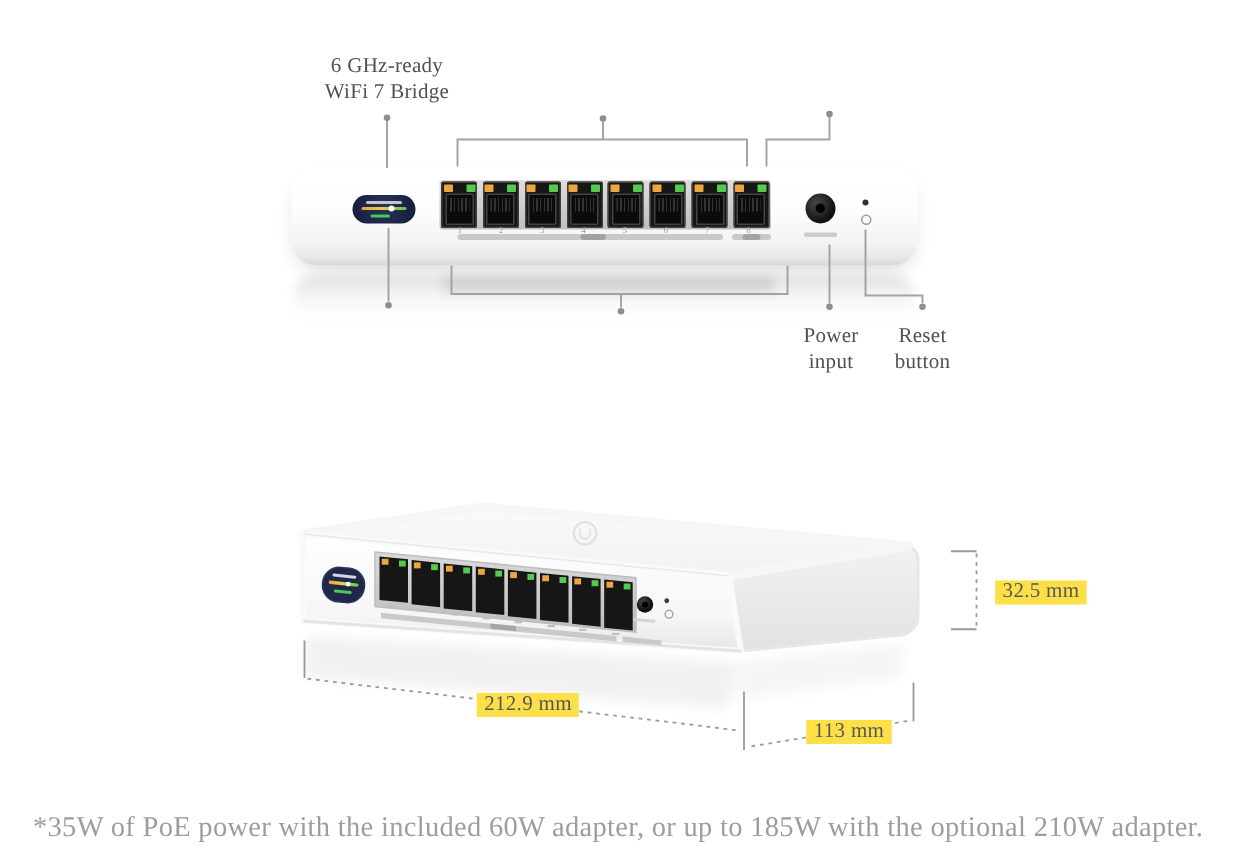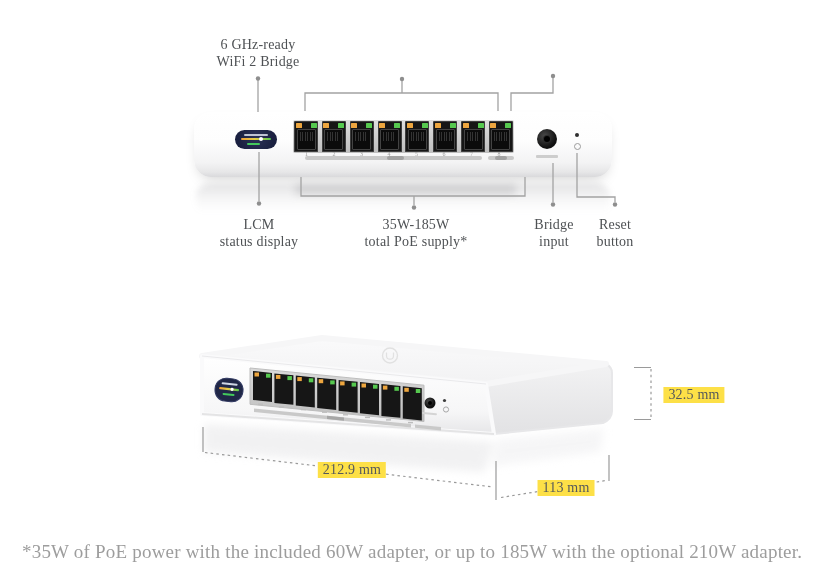--- a/index.html
+++ b/index.html
@@ -296,32 +296,24 @@
       <path d="M474,461 V500"></path>
       <path d="M479,497.5 L584,480.5" stroke-dasharray="2.5 3.2"></path>
       <path d="M587,455 V481"></path>
       <path d="M612,367.5 H629 M612,419.5 H629"></path>
       <path d="M629,369 V418" stroke-dasharray="2.5 3.2"></path>
     </g>
   </svg>
 
   <div class="callout" style="left:236px;top:53px">
     <span>6 GHz-ready</span><br>
-    <span>WiFi 2 Bridge</span>
-  </div>
-  <div class="callout" style="left:237px;top:233px">
-    <span>LCM</span><br>
-    <span>status display</span>
-  </div>
-  <div class="callout" style="left:394px;top:233px">
-    <span>35W-185W</span><br>
-    <span>total PoE supply*</span>
+    <span>WiFi 7 Bridge</span>
   </div>
   <div class="callout" style="left:532px;top:233px">
-    <span>Bridge</span><br>
+    <span>Power</span><br>
     <span>input</span>
   </div>
   <div class="callout" style="left:593px;top:233px">
     <span>Reset</span><br>
     <span>button</span>
   </div>
 
   <div class="dim" style="left:330px;top:470px">212.9 mm</div>
   <div class="dim" style="left:544px;top:488px">113 mm</div>
   <div class="dim" style="left:672px;top:395px">32.5 mm</div>

